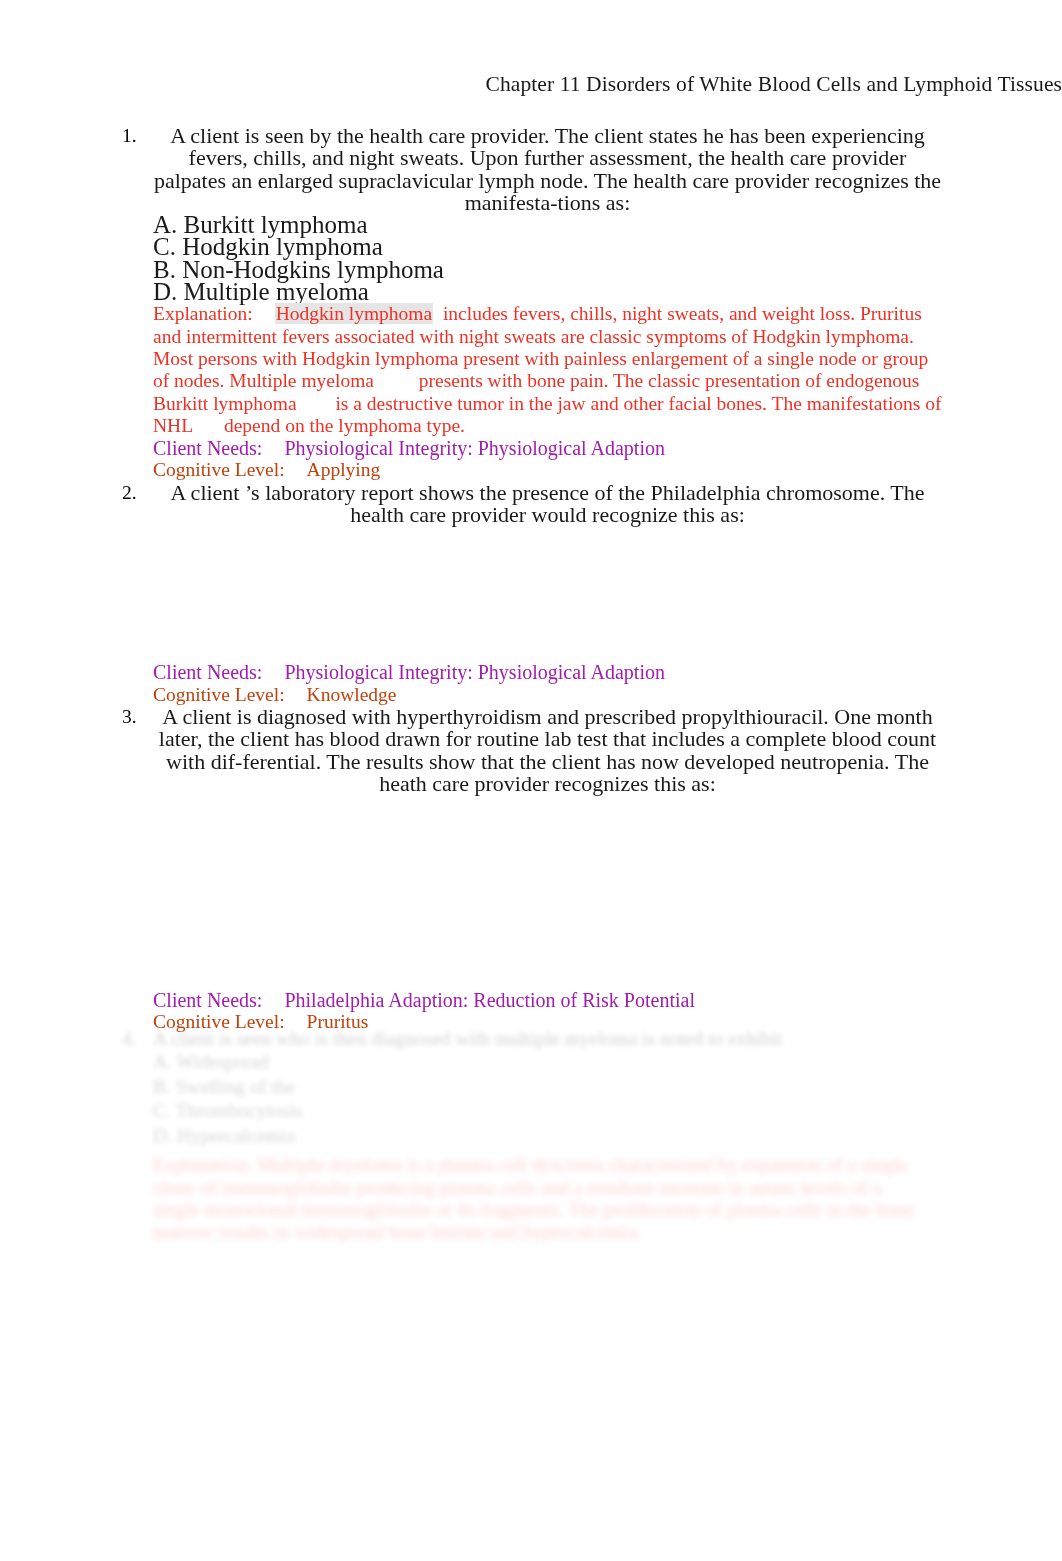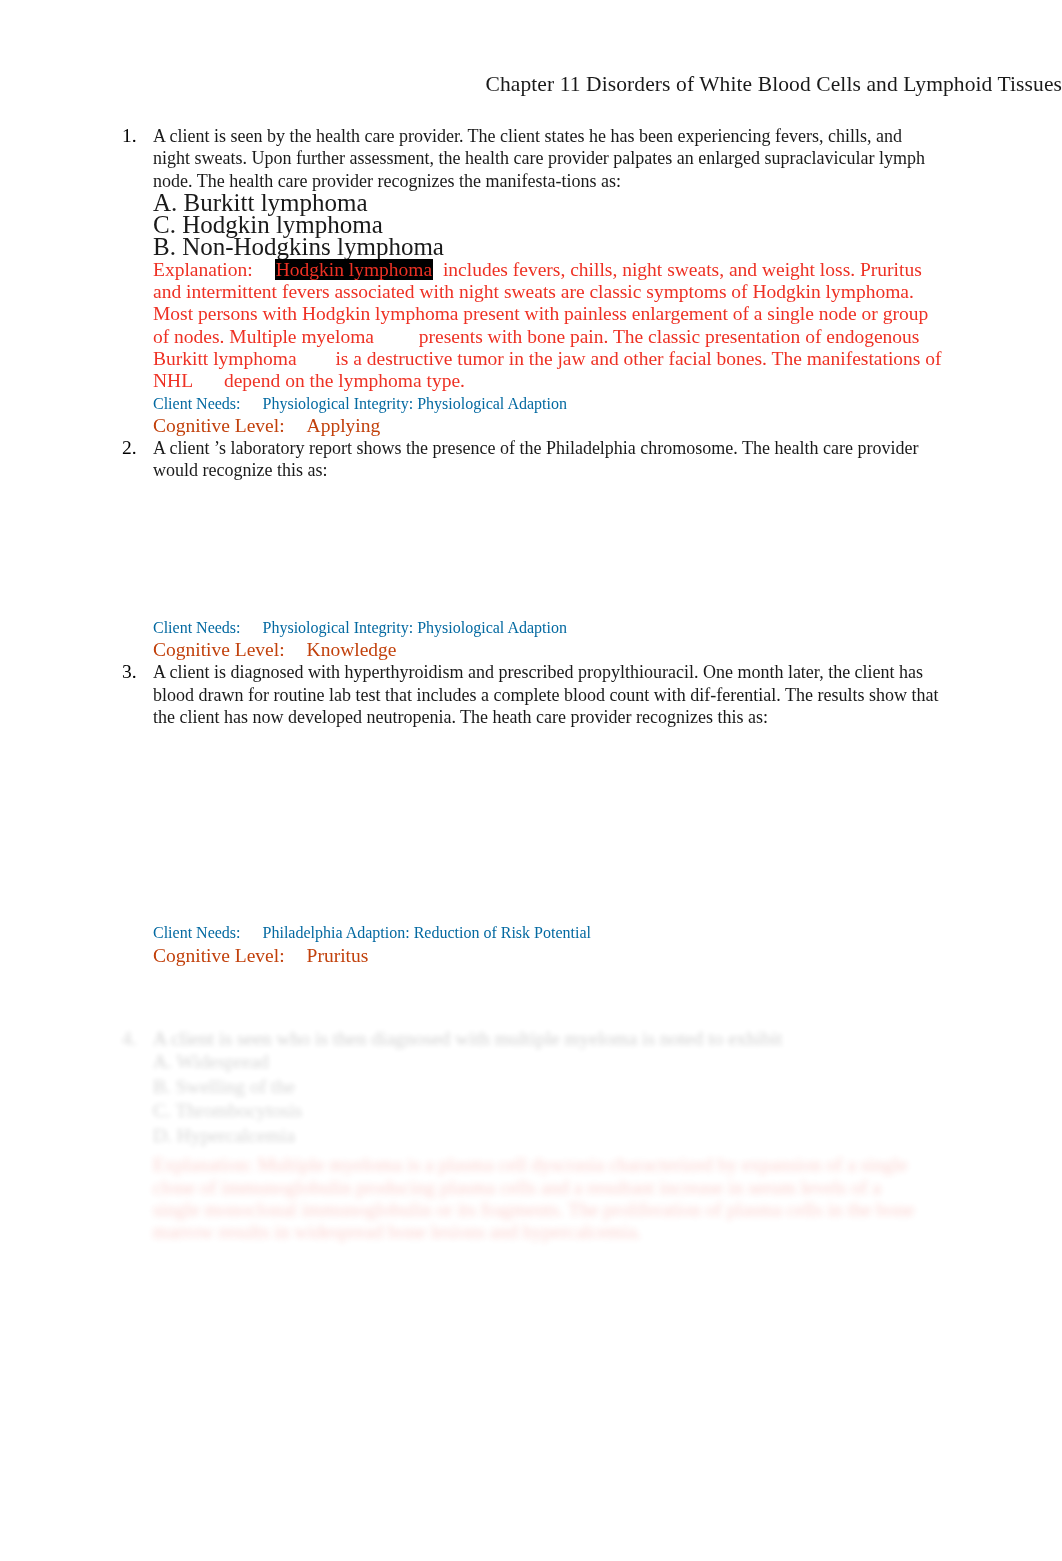--- a/index.html
+++ b/index.html
@@ -53,56 +53,56 @@
   .qnum {
     position: absolute;
     left: 122px;
     top: 0;
     width: 26px;
     text-align: left;
     font-size: 19.5px;
     line-height: 22.3px;
   }
   .qstem {
-    font-size: 18px;
-    line-height: 22.3px;
-    text-align: left;
+    font-size: 22px;
+    line-height: 22.3px;
+    text-align: center;
     color: #1a1a1a;
   }
   .opt {
     font-size: 25px;
     line-height: 22.3px;
     color: #1a1a1a;
   }
 
   
   .explanation {
     font-size: 19.5px;
     line-height: 22.3px;
     color: #ee3124;
     text-align: left;
   }
   .hl {
-    background: #000000;
+    background: #e5e5e5;
     padding: 0 1px;
   }
   .gap {
     display: inline-block;
     background: #f0eeee;
     vertical-align: baseline;
   }
   .gap-sm { width: 34px; }
   .gap-md { width: 40px; }
   .gap-lg { width: 26px; }
 
   
   .meta-needs {
-    font-size: 16px;
-    line-height: 22.3px;
-    color: #0369a1;
+    font-size: 20px;
+    line-height: 22.3px;
+    color: #a21caf;
   }
   .meta-cog {
     font-size: 19.5px;
     line-height: 22.3px;
     color: #c2410c;
   }
   .meta-label { }
   .meta-gap { display: inline-block; width: 22px; }
 
   
@@ -159,20 +159,21 @@
 
   <div class="qlist">
 
     <div class="qitem" style="min-height:0;">
       <span class="qnum">1.</span>
       <div class="qstem">A client is seen by the health care provider. The client states he has been experiencing fevers, chills, and night sweats. Upon further assessment, the health care provider palpates an enlarged supraclavicular lymph node. The health care provider recognizes the manifesta-tions as:</div>
 
       <div class="opt">A. Burkitt lymphoma</div>
       <div class="opt">C. Hodgkin lymphoma</div>
       <div class="opt">B. Non-Hodgkins lymphoma</div>
+      <div class="opt">D. Multiple myeloma</div>
 
       <div class="explanation"><span>Explanation:</span><span class="meta-gap"></span><span class="hl">Hodgkin lymphoma</span>&nbsp; <span>includes fevers, chills, night sweats, and weight loss. Pruritus and intermittent fevers associated with night sweats are classic symptoms of Hodgkin lymphoma. Most persons with Hodgkin lymphoma present with painless enlargement of a single node or group of nodes. Multiple myeloma</span><span class="gap gap-md"></span> <span>presents with bone pain. The classic presentation of endogenous Burkitt lymphoma</span><span class="gap gap-sm"></span> <span>is a destructive tumor in the jaw and other facial bones. The manifestations of NHL</span><span class="gap gap-lg"></span> <span>depend on the lymphoma type.</span></div>
 
       <div class="meta-needs"><span class="meta-label">Client Needs:</span><span class="meta-gap"></span><span>Physiological Integrity: Physiological Adaption</span></div>
 
       <div class="meta-cog"><span class="meta-label">Cognitive Level:</span><span class="meta-gap"></span><span>Applying</span></div>
     </div>
 
     <div class="qitem">
       <span class="qnum">2.</span>

